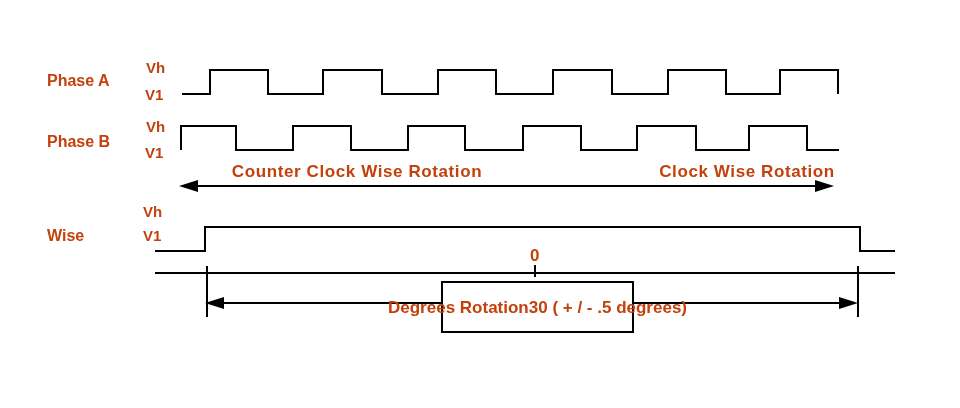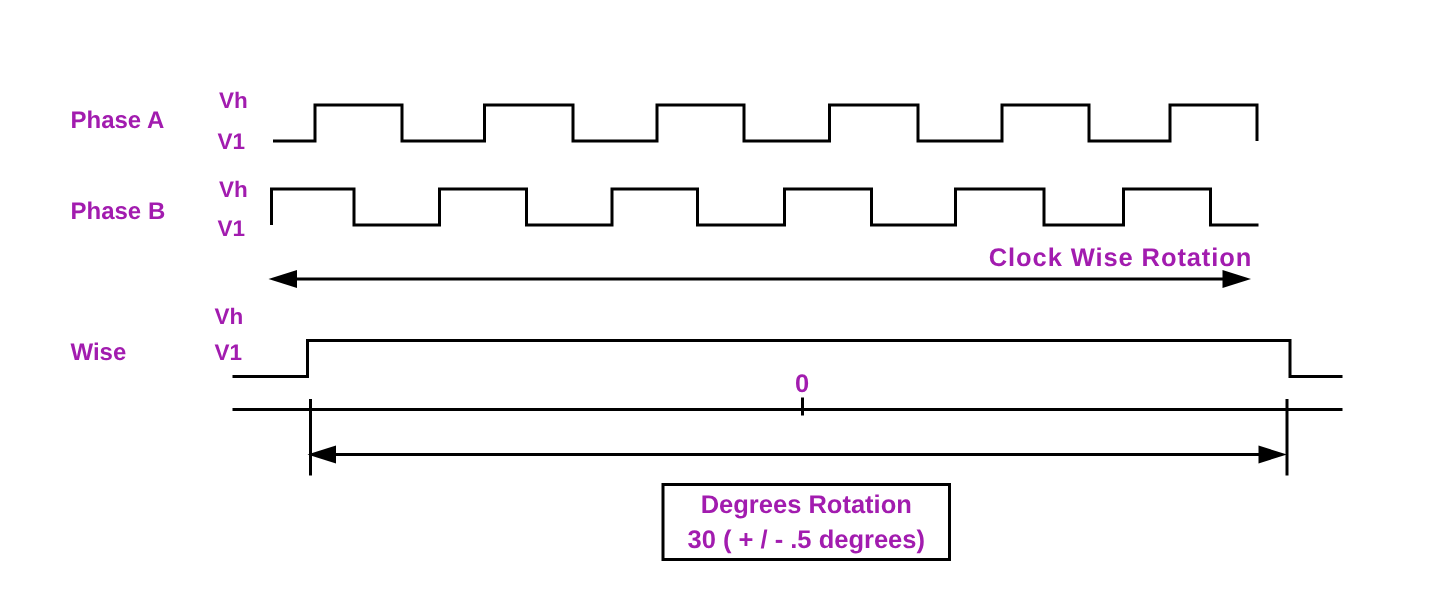--- a/index.html
+++ b/index.html
@@ -1,21 +1,21 @@
 <!DOCTYPE html>
 <html><head>
 <meta charset="utf-8">
 <style>
   html,body{margin:0;padding:0;background:#ffffff;}
   .stage{
     position:relative;
     width:960px;height:408px;
     background:#ffffff;
     font-family:"Liberation Sans", sans-serif;
-    color:#a21caf;
+    color:#c2410c;
     overflow:hidden;
   }
   .stage svg{position:absolute;left:0;top:0;}
   .lbl{
     position:absolute;
     font-weight:700;
     font-size:16px;
     line-height:1;
     white-space:nowrap;
   }
@@ -23,29 +23,28 @@
   .lbl.big{font-size:17px;letter-spacing:0.6px;}
   .lbl.center{transform:translateX(-50%);}
   .degrees-box{
     position:absolute;
     left:441px;top:281px;
     width:193px;height:52px;
     background:#ffffff;
     border:2px solid #000;
     box-sizing:border-box;
     display:flex;
-    flex-direction:column;
+    flex-direction:row;
     align-items:center;
     justify-content:center;
     font-weight:700;
     font-size:17px;
     line-height:23px;
     text-align:center;
     white-space:nowrap;
-    margin-top:41px;
   }
 </style>
 </head>
 <body>
 
 <div class="stage">
 
   <svg id="wave-svg" width="960" height="408" viewBox="0 0 960 408">
       <path d="M 182 94 H 210 V 70 H 268 V 94 H 323 V 70 H 382 V 94 H 438 V 70 H 496 V 94 H 553 V 70 H 612 V 94 H 668 V 70 H 726 V 94 H 780 V 70 H 838 V 94 H 838" fill="none" stroke="#000000" stroke-width="2"></path>
       <path d="M 181 150 H 181 V 126 H 236 V 150 H 293 V 126 H 351 V 150 H 408 V 126 H 465 V 150 H 523 V 126 H 581 V 150 H 637 V 126 H 696 V 150 H 749 V 126 H 807 V 150 H 839" fill="none" stroke="#000000" stroke-width="2"></path>
@@ -63,20 +62,21 @@
     </svg>
 
   <span class="lbl" style="left:47px;top:73px;">Phase A</span>
   <span class="lbl small" style="left:146px;top:60px;">Vh</span>
   <span class="lbl small" style="left:145px;top:87px;">V1</span>
 
   <span class="lbl" style="left:47px;top:134px;">Phase B</span>
   <span class="lbl small" style="left:146px;top:119px;">Vh</span>
   <span class="lbl small" style="left:145px;top:145px;">V1</span>
 
+  <span class="lbl big center" style="left:357px;top:163px;">Counter Clock Wise Rotation</span>
   <span class="lbl big center" style="left:712px;top:163px;margin-left:35px;">Clock Wise Rotation</span>
 
   <span class="lbl" style="left:47px;top:228px;">Wise</span>
   <span class="lbl small" style="left:143px;top:204px;">Vh</span>
   <span class="lbl small" style="left:143px;top:228px;">V1</span>
 
   <span class="lbl big center" style="left:535px;top:247px;">0</span>
 
   <div class="degrees-box" style="z-index: 2;">
     <div>Degrees Rotation</div>

